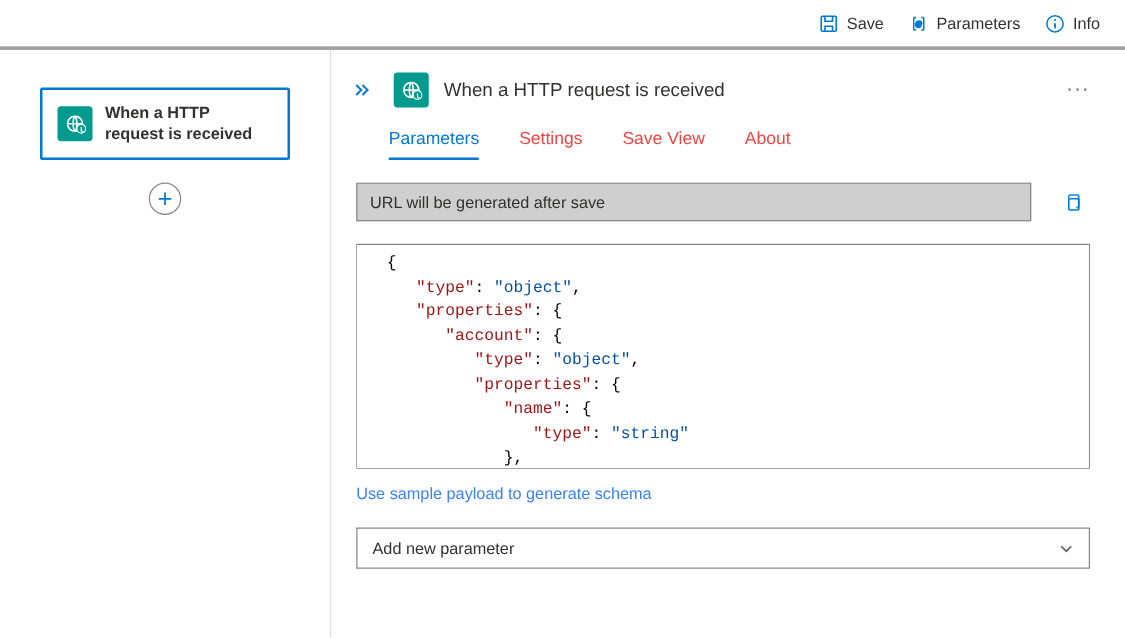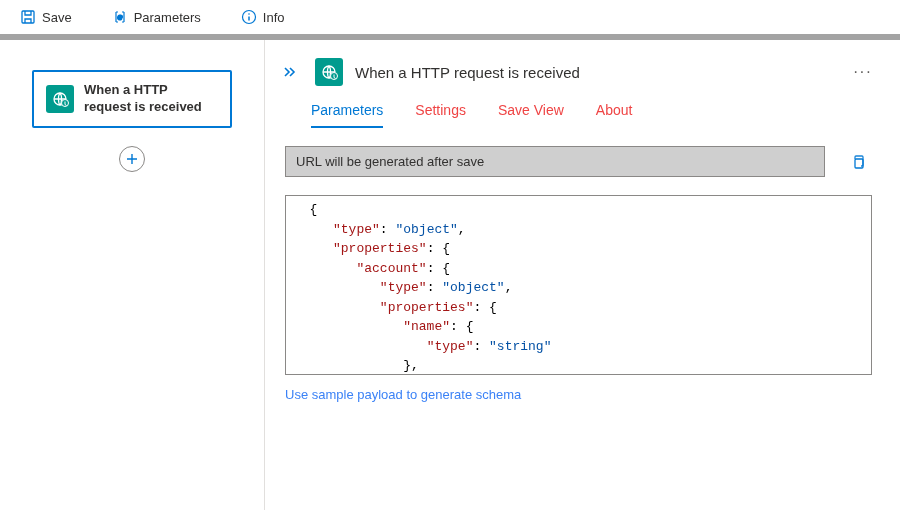--- a/index.html
+++ b/index.html
@@ -11,22 +11,23 @@
     width: 900px;
     height: 510px;
     overflow: hidden;
   }
   
   .toolbar {
     height: 40px;
     display: flex;
     align-items: center;
     padding: 0 10px;
-    gap: 20px;
-    border-bottom: 6px solid #a3a3a3;
+    gap: 0;
+    border-bottom: 3px solid #a3a3a3;
+    justify-content: flex-end;
   }
   .tool-btn {
     display: flex;
     align-items: center;
     gap: 6px;
     padding: 6px 10px;
     cursor: pointer;
     border-radius: 2px;
   }
   .tool-btn .ticon { width: 16px; height: 16px; display: inline-flex; align-items: center; justify-content: center; color: #0078d4; }
@@ -281,15 +282,23 @@
               <span class="tok-key">"name"</span><span class="tok-brace">: {</span>
                  <span class="tok-key">"type"</span><span class="tok-brace">: </span><span class="tok-str">"string"</span>
               <span class="tok-brace">},</span>
               
 </div>
 
       <div class="link-row">
         <span class="text-link">Use sample payload to generate schema</span>
       </div>
 
+      <div class="add-param">
+        <span>Add new parameter</span>
+        <span class="chev-down">
+          <svg width="12" height="12" viewBox="0 0 12 12" fill="none" stroke="#605e5c" stroke-width="1.4">
+              <path d="M2 4l4 4 4-4"></path>
+            </svg>
+        </span>
+      </div>
     </div>
   </div>
 </div>
 
 </body></html>

